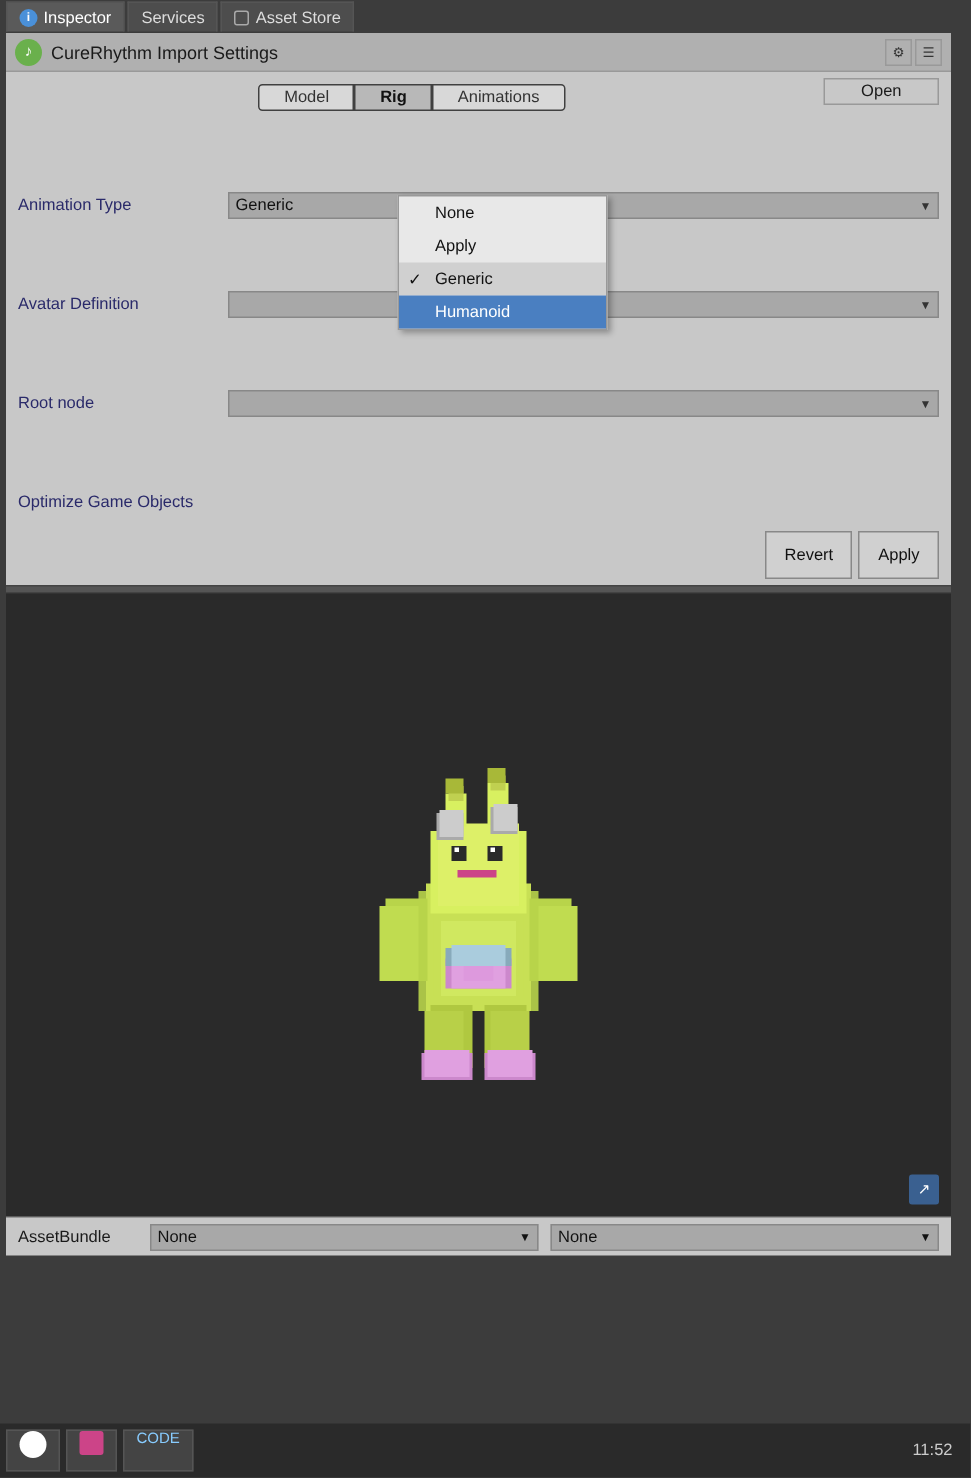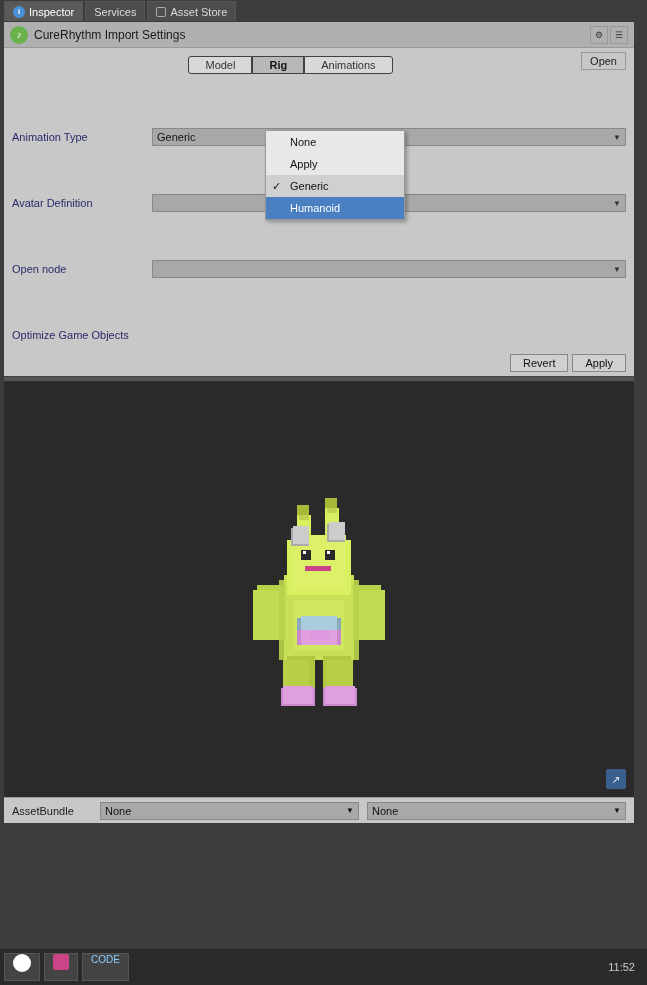--- a/index.html
+++ b/index.html
@@ -101,21 +101,21 @@
       display: flex;
       align-items: center;
       justify-content: center;
       font-size: 9px;
       cursor: pointer;
       color: #333;
     }
     .open-btn {
       background: #c8c8c8;
       border: 1px solid #999;
-      padding: 1px 8px;
+      padding: 1px 24px;
       font-size: 11px;
       cursor: pointer;
       color: #1a1a1a;
       float: right;
       margin: 2px 4px;
       height: 18px;
     }
 
     
     .tabs-row {
@@ -222,21 +222,21 @@
       gap: 4px;
       background: #c8c8c8;
     }
     .action-btn {
       padding: 2px 12px;
       background: #d0d0d0;
       border: 1px solid #888;
       font-size: 11px;
       color: #111;
       cursor: pointer;
-      height: 18px;
+      height: 32px;
     }
 
     
     .divider {
       height: 6px;
       background: #555;
       border-top: 1px solid #444;
       border-bottom: 1px solid #333;
     }
 
@@ -408,21 +408,21 @@
     </div>
 
     <div class="field-row">
       <span class="field-label">Avatar Definition</span>
       <div class="field-control">
         <span class="dropdown-arrow">▼</span>
       </div>
     </div>
 
     <div class="field-row">
-      <span class="field-label">Open node</span>
+      <span class="field-label">Root node</span>
       <div class="field-control">
         <span class="dropdown-arrow">▼</span>
       </div>
     </div>
 
     <div class="field-row">
       <span class="field-label">Optimize Game Objects</span>
     </div>
   </div>
 

